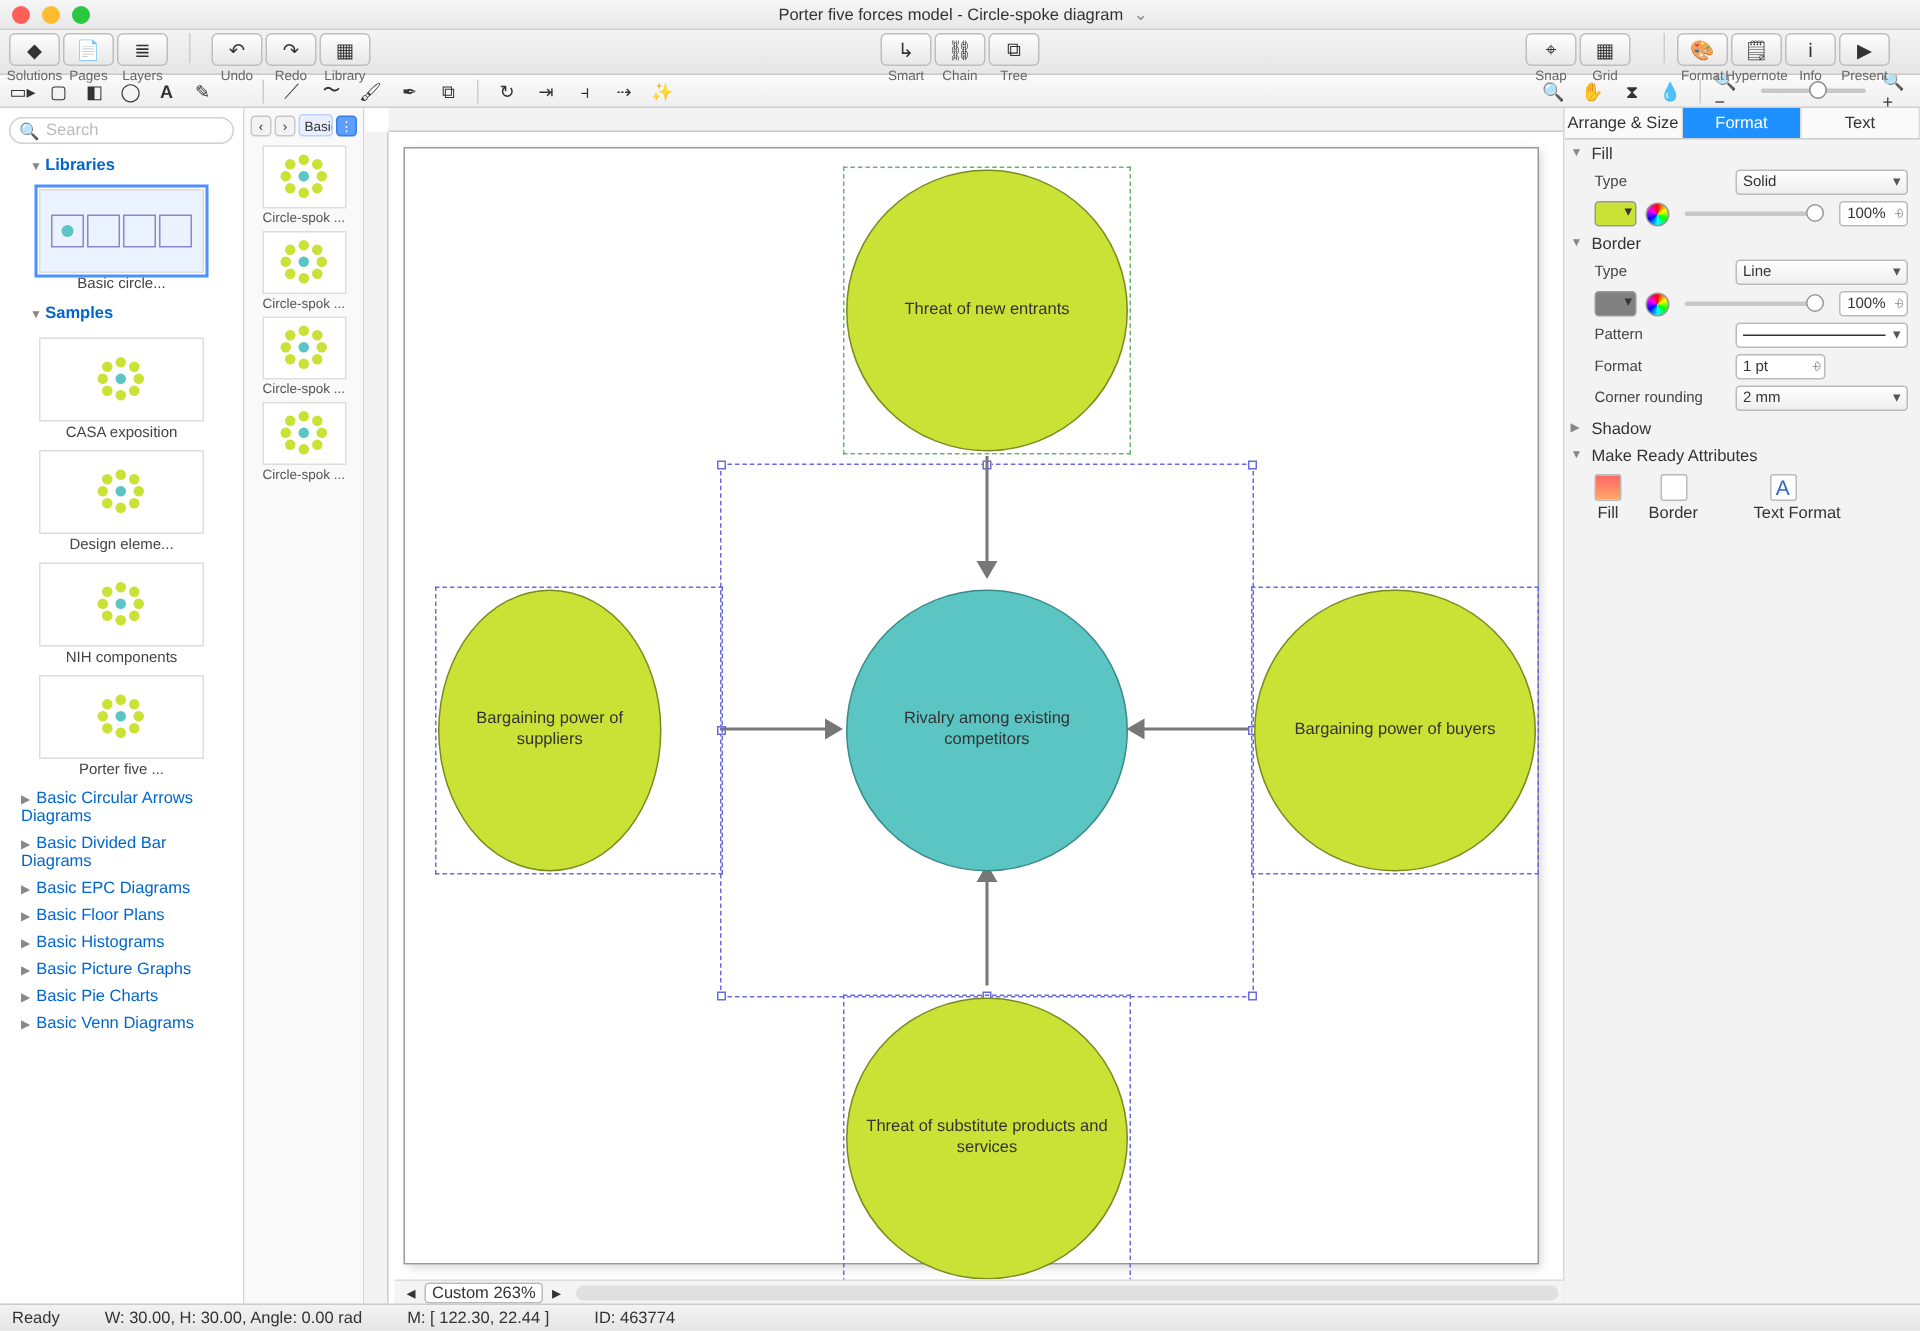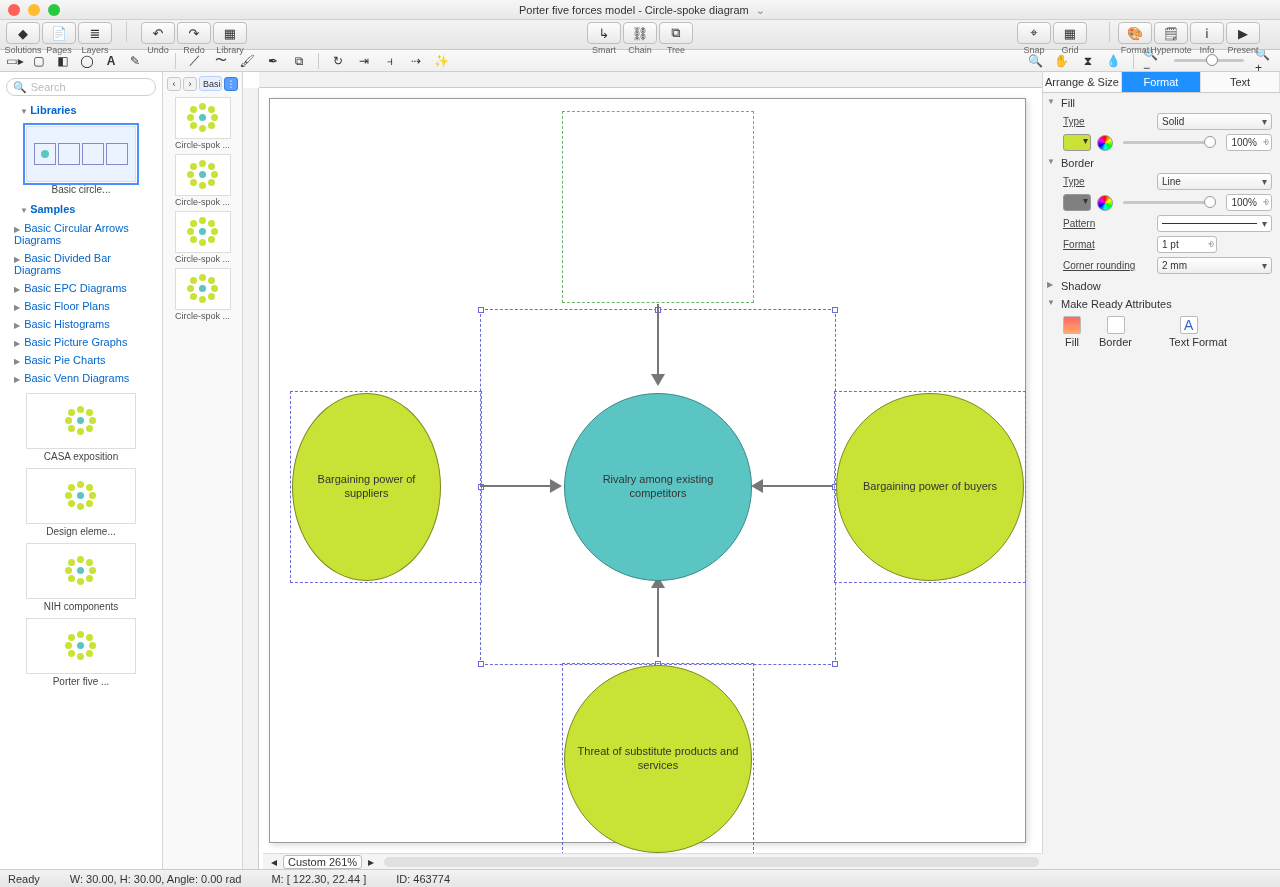--- a/index.html
+++ b/index.html
@@ -63,21 +63,21 @@
 
 
 .inspector{ width:237px; background:#f3f3f3; overflow:auto;}
 .itabs{ display:flex; border-bottom:1px solid #ccc;}
 .itab{ flex:1; text-align:center; padding:4px 0; background:#fafafa; border-right:1px solid #ddd; font-size:11px;}
 .itab.active{ background:#1e90ff; color:#fff;}
 .isec{ padding:4px 8px 2px 18px; font-size:11px; color:#333; position:relative;}
 .isec::before{content:"▼"; position:absolute; left:4px; top:4px; font-size:8px; color:#888;}
 .isec.closed::before{content:"▶";}
 .irow{ display:flex; align-items:center; padding:2px 8px 2px 20px; gap:6px;}
-.irow label{ width:88px; font-size:10px; color:#444;text-decoration:underline;}
+.irow label{ width:88px; font-size:10px; color:#444;}
 .isel{ flex:1; height:17px; border:1px solid #bbb; border-radius:3px; background:linear-gradient(#fff,#eee); font-size:10px; padding:0 14px 0 4px; position:relative; line-height:15px;}
 .isel::after{content:"▾"; position:absolute; right:4px; top:0; color:#555;}
 .swatch{ width:28px; height:17px; border:1px solid #999; border-radius:3px; position:relative;}
 .swatch::after{content:"▾"; position:absolute; right:2px; top:0; font-size:10px; color:#333;}
 .wheel{ width:16px; height:16px; border-radius:50%; background:conic-gradient(red,yellow,lime,cyan,blue,magenta,red); border:1px solid #999;}
 .slider{ flex:1; height:3px; background:#c8c8c8; border-radius:2px; position:relative; margin:0 4px;}
 .slider .knob{ position:absolute; right:0; top:-5px; width:12px; height:12px; background:#fff; border:1px solid #999; border-radius:50%;}
 .pct{ width:46px; height:17px; border:1px solid #bbb; border-radius:3px; background:#fff; font-size:10px; text-align:right; padding:0 14px 0 2px; line-height:15px; position:relative;}
 .pct::after{content:"⨮"; position:absolute; right:2px; top:0; color:#888; font-size:9px;}
 .msabtns{ display:flex; gap:18px; padding:4px 8px 4px 20px;}
@@ -227,88 +227,88 @@
             <div style="width:8px;height:8px;background:#5bc5c3;border-radius:50%;"></div>
           </div>
         <div style="width:22px;height:22px;border:1px solid #88c;"></div>
         <div style="width:22px;height:22px;border:1px solid #88c;"></div>
         <div style="width:22px;height:22px;border:1px solid #88c;"></div>
       </div>
     </div>
     <div class="lp-tlabel">Basic circle...</div>
 
     <div class="lp-sub open">Samples</div>
+    <div id="sample-thumbs">
+        <div class="lp-thumb">
+          <div class="mini-spoke">
+            <div class="c ct" style="left: 14px; top: 11px; width: 7px; height: 7px;"></div>
+            <div class="c " style="left: 14px; top: 0px; width: 7px; height: 7px;"></div>
+            <div class="c " style="left: 14px; top: 22px; width: 7px; height: 7px;"></div>
+            <div class="c " style="left: 2px; top: 11px; width: 7px; height: 7px;"></div>
+            <div class="c " style="left: 26px; top: 11px; width: 7px; height: 7px;"></div>
+            <div class="c " style="left: 5px; top: 3px; width: 7px; height: 7px;"></div>
+            <div class="c " style="left: 23px; top: 3px; width: 7px; height: 7px;"></div>
+            <div class="c " style="left: 5px; top: 19px; width: 7px; height: 7px;"></div>
+            <div class="c " style="left: 23px; top: 19px; width: 7px; height: 7px;"></div>
+          </div>
+        </div>
+        <div class="lp-tlabel">CASA exposition</div>
+        <div class="lp-thumb">
+          <div class="mini-spoke">
+            <div class="c ct" style="left: 14px; top: 11px; width: 7px; height: 7px;"></div>
+            <div class="c " style="left: 14px; top: 0px; width: 7px; height: 7px;"></div>
+            <div class="c " style="left: 14px; top: 22px; width: 7px; height: 7px;"></div>
+            <div class="c " style="left: 2px; top: 11px; width: 7px; height: 7px;"></div>
+            <div class="c " style="left: 26px; top: 11px; width: 7px; height: 7px;"></div>
+            <div class="c " style="left: 5px; top: 3px; width: 7px; height: 7px;"></div>
+            <div class="c " style="left: 23px; top: 3px; width: 7px; height: 7px;"></div>
+            <div class="c " style="left: 5px; top: 19px; width: 7px; height: 7px;"></div>
+            <div class="c " style="left: 23px; top: 19px; width: 7px; height: 7px;"></div>
+          </div>
+        </div>
+        <div class="lp-tlabel">Design eleme...</div>
+        <div class="lp-thumb">
+          <div class="mini-spoke">
+            <div class="c ct" style="left: 14px; top: 11px; width: 7px; height: 7px;"></div>
+            <div class="c " style="left: 14px; top: 0px; width: 7px; height: 7px;"></div>
+            <div class="c " style="left: 14px; top: 22px; width: 7px; height: 7px;"></div>
+            <div class="c " style="left: 2px; top: 11px; width: 7px; height: 7px;"></div>
+            <div class="c " style="left: 26px; top: 11px; width: 7px; height: 7px;"></div>
+            <div class="c " style="left: 5px; top: 3px; width: 7px; height: 7px;"></div>
+            <div class="c " style="left: 23px; top: 3px; width: 7px; height: 7px;"></div>
+            <div class="c " style="left: 5px; top: 19px; width: 7px; height: 7px;"></div>
+            <div class="c " style="left: 23px; top: 19px; width: 7px; height: 7px;"></div>
+          </div>
+        </div>
+        <div class="lp-tlabel">NIH components</div>
+        <div class="lp-thumb">
+          <div class="mini-spoke">
+            <div class="c ct" style="left: 14px; top: 11px; width: 7px; height: 7px;"></div>
+            <div class="c " style="left: 14px; top: 0px; width: 7px; height: 7px;"></div>
+            <div class="c " style="left: 14px; top: 22px; width: 7px; height: 7px;"></div>
+            <div class="c " style="left: 2px; top: 11px; width: 7px; height: 7px;"></div>
+            <div class="c " style="left: 26px; top: 11px; width: 7px; height: 7px;"></div>
+            <div class="c " style="left: 5px; top: 3px; width: 7px; height: 7px;"></div>
+            <div class="c " style="left: 23px; top: 3px; width: 7px; height: 7px;"></div>
+            <div class="c " style="left: 5px; top: 19px; width: 7px; height: 7px;"></div>
+            <div class="c " style="left: 23px; top: 19px; width: 7px; height: 7px;"></div>
+          </div>
+        </div>
+        <div class="lp-tlabel">Porter five ...</div>
+      </div>
     <div id="lp-cats">
         <div class="lp-cat">Basic Circular Arrows Diagrams</div>
         <div class="lp-cat">Basic Divided Bar Diagrams</div>
         <div class="lp-cat">Basic EPC Diagrams</div>
         <div class="lp-cat">Basic Floor Plans</div>
         <div class="lp-cat">Basic Histograms</div>
         <div class="lp-cat">Basic Picture Graphs</div>
         <div class="lp-cat">Basic Pie Charts</div>
         <div class="lp-cat">Basic Venn Diagrams</div>
       </div>
-    <div id="sample-thumbs">
-        <div class="lp-thumb">
-          <div class="mini-spoke">
-            <div class="c ct" style="left: 14px; top: 11px; width: 7px; height: 7px;"></div>
-            <div class="c " style="left: 14px; top: 0px; width: 7px; height: 7px;"></div>
-            <div class="c " style="left: 14px; top: 22px; width: 7px; height: 7px;"></div>
-            <div class="c " style="left: 2px; top: 11px; width: 7px; height: 7px;"></div>
-            <div class="c " style="left: 26px; top: 11px; width: 7px; height: 7px;"></div>
-            <div class="c " style="left: 5px; top: 3px; width: 7px; height: 7px;"></div>
-            <div class="c " style="left: 23px; top: 3px; width: 7px; height: 7px;"></div>
-            <div class="c " style="left: 5px; top: 19px; width: 7px; height: 7px;"></div>
-            <div class="c " style="left: 23px; top: 19px; width: 7px; height: 7px;"></div>
-          </div>
-        </div>
-        <div class="lp-tlabel">CASA exposition</div>
-        <div class="lp-thumb">
-          <div class="mini-spoke">
-            <div class="c ct" style="left: 14px; top: 11px; width: 7px; height: 7px;"></div>
-            <div class="c " style="left: 14px; top: 0px; width: 7px; height: 7px;"></div>
-            <div class="c " style="left: 14px; top: 22px; width: 7px; height: 7px;"></div>
-            <div class="c " style="left: 2px; top: 11px; width: 7px; height: 7px;"></div>
-            <div class="c " style="left: 26px; top: 11px; width: 7px; height: 7px;"></div>
-            <div class="c " style="left: 5px; top: 3px; width: 7px; height: 7px;"></div>
-            <div class="c " style="left: 23px; top: 3px; width: 7px; height: 7px;"></div>
-            <div class="c " style="left: 5px; top: 19px; width: 7px; height: 7px;"></div>
-            <div class="c " style="left: 23px; top: 19px; width: 7px; height: 7px;"></div>
-          </div>
-        </div>
-        <div class="lp-tlabel">Design eleme...</div>
-        <div class="lp-thumb">
-          <div class="mini-spoke">
-            <div class="c ct" style="left: 14px; top: 11px; width: 7px; height: 7px;"></div>
-            <div class="c " style="left: 14px; top: 0px; width: 7px; height: 7px;"></div>
-            <div class="c " style="left: 14px; top: 22px; width: 7px; height: 7px;"></div>
-            <div class="c " style="left: 2px; top: 11px; width: 7px; height: 7px;"></div>
-            <div class="c " style="left: 26px; top: 11px; width: 7px; height: 7px;"></div>
-            <div class="c " style="left: 5px; top: 3px; width: 7px; height: 7px;"></div>
-            <div class="c " style="left: 23px; top: 3px; width: 7px; height: 7px;"></div>
-            <div class="c " style="left: 5px; top: 19px; width: 7px; height: 7px;"></div>
-            <div class="c " style="left: 23px; top: 19px; width: 7px; height: 7px;"></div>
-          </div>
-        </div>
-        <div class="lp-tlabel">NIH components</div>
-        <div class="lp-thumb">
-          <div class="mini-spoke">
-            <div class="c ct" style="left: 14px; top: 11px; width: 7px; height: 7px;"></div>
-            <div class="c " style="left: 14px; top: 0px; width: 7px; height: 7px;"></div>
-            <div class="c " style="left: 14px; top: 22px; width: 7px; height: 7px;"></div>
-            <div class="c " style="left: 2px; top: 11px; width: 7px; height: 7px;"></div>
-            <div class="c " style="left: 26px; top: 11px; width: 7px; height: 7px;"></div>
-            <div class="c " style="left: 5px; top: 3px; width: 7px; height: 7px;"></div>
-            <div class="c " style="left: 23px; top: 3px; width: 7px; height: 7px;"></div>
-            <div class="c " style="left: 5px; top: 19px; width: 7px; height: 7px;"></div>
-            <div class="c " style="left: 23px; top: 19px; width: 7px; height: 7px;"></div>
-          </div>
-        </div>
-        <div class="lp-tlabel">Porter five ...</div>
-      </div>
   </div>
 
   <div class="libpanel">
     <div class="lib-nav">
       <div class="nv">‹</div>
       <div class="nv">›</div>
       <div class="lib-crumb">Basic...</div>
       <div class="nv" style="background:#5b9eff;color:#fff;border-color:#3a7fe0;">⋮</div>
     </div>
     <div id="lib-thumbs">
@@ -397,20 +397,23 @@
       <div class="arrowhead" style="left:280px; top:380px; border-top:7px solid transparent;border-bottom:7px solid transparent;border-left:12px solid #777;"></div>
 
       <div class="arrow" style="left:490px; top:386px; width:72px; height:2px;"></div>
       <div class="arrowhead" style="left:481px; top:380px; border-top:7px solid transparent;border-bottom:7px solid transparent;border-right:12px solid #777;"></div>
 
       <div class="selbox grn" style="left:292px; top:12px; width:192px; height:192px;"></div>
       <div class="selbox" style="left:20px;  top:292px; width:192px; height:192px;"></div>
       <div class="selbox" style="left:564px; top:292px; width:192px; height:192px;"></div>
       <div class="selbox" style="left:292px; top:564px; width:192px; height:192px;"></div>
 
+      <div class="node yel" style="left:294px; top:14px; width:188px; height:188px;">
+          <span>Threat of new entrants</span>
+        </div>
       <div class="node yel" style="left:22px; top:294px; width:149px; height:188px;">
           <span>Bargaining power of suppliers</span>
         </div>
       <div class="node yel" style="left:566px; top:294px; width:188px; height:188px;">
           <span>Bargaining power of buyers</span>
         </div>
       <div class="node yel" style="left:294px; top:566px; width:188px; height:188px;">
           <span>Threat of substitute products and services</span>
         </div>
       <div class="node teal" style="left:294px; top:294px; width:188px; height:188px;">
@@ -482,21 +485,21 @@
       <div class="msa">
           <div class="ic" style="color:#36c;font-size:14px;line-height:16px;text-align:center;">A</div>
           <span style="text-align:center;margin-left:19px;">Text Format</span>
         </div>
     </div>
   </div>
 </div>
 
 <div class="zoombar">
   <div class="sub-btn" style="width:14px;height:12px;">◂</div>
-  <div class="zoombox">Custom 261%</div>
+  <div class="zoombox">Custom 263%</div>
   <div class="sub-btn" style="width:14px;height:12px;">▸</div>
   <div class="track"></div>
 </div>
 
 <div class="statusbar">
   <span>Ready</span>
   <span>W: 30.00,  H: 30.00,  Angle: 0.00 rad</span>
   <span>M: [ 122.30, 22.44 ]</span>
   <span>ID: 463774</span>
 </div>

